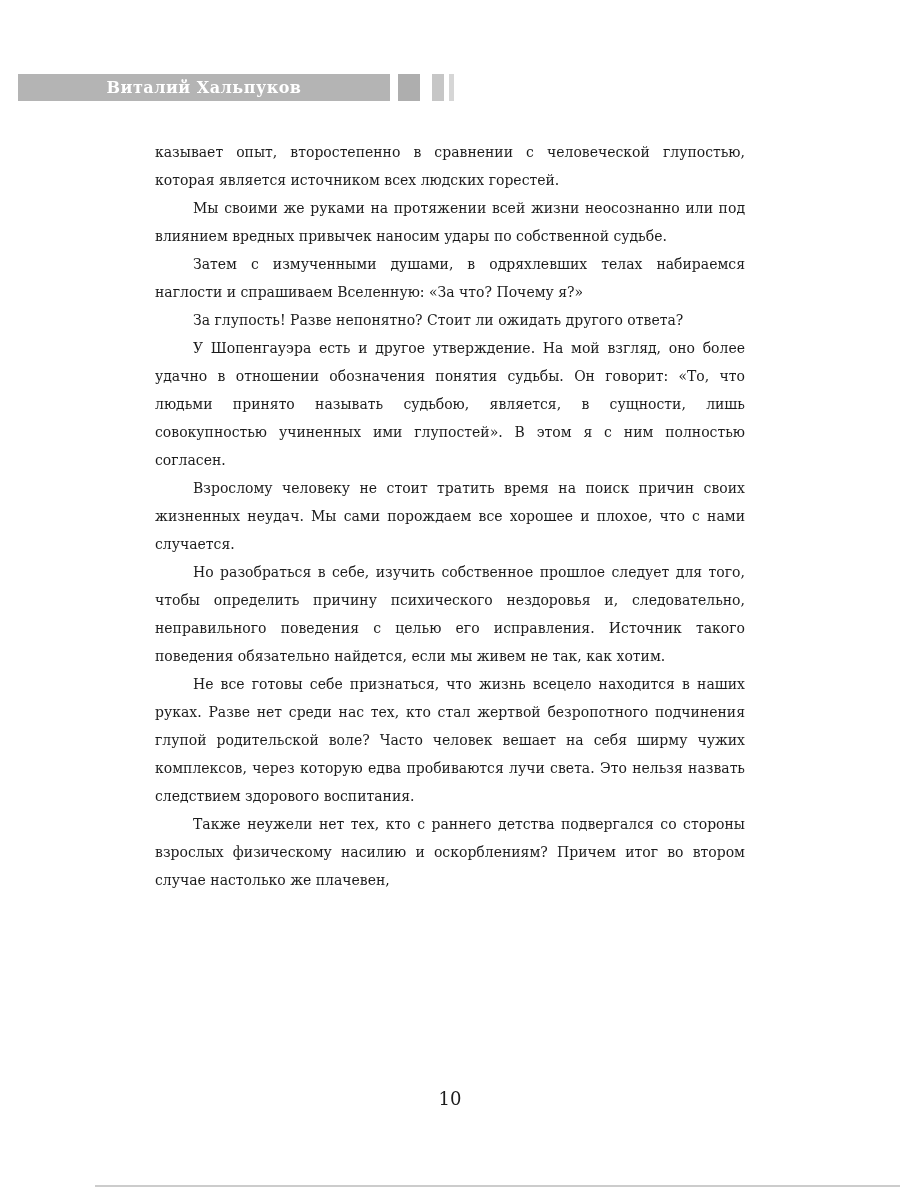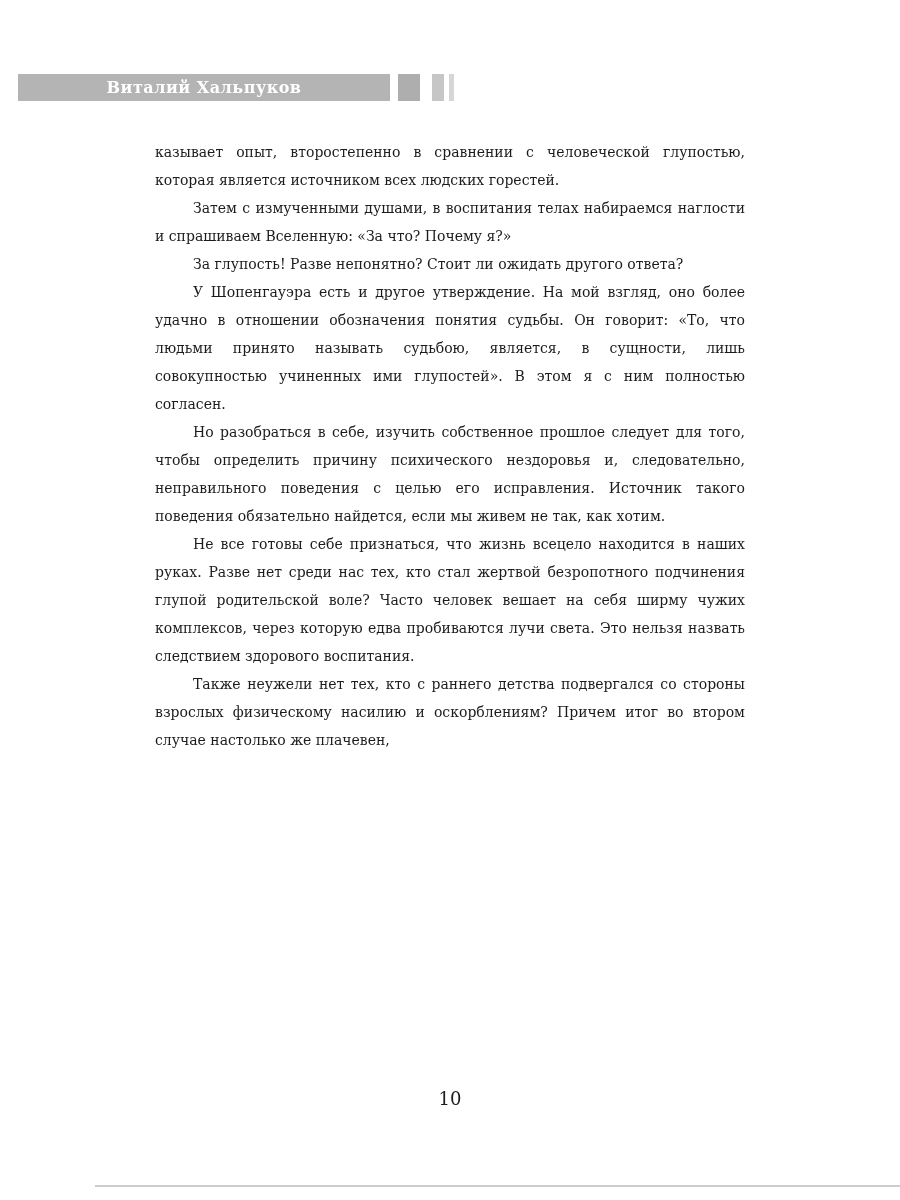--- a/index.html
+++ b/index.html
@@ -100,23 +100,25 @@
     <div class="header-bar">
       <span class="author-name">Виталий Хальпуков</span>
     </div>
     <div class="decor decor-1"></div>
     <div class="decor decor-2"></div>
     <div class="decor decor-3"></div>
   </div>
 
   <div class="text-block">
     <p>казывает опыт, второстепенно в сравнении с человеческой глупостью, которая является источником всех людских горестей.</p>
-    <p class="indent">Затем с измученными душами, в воспитания телах набираемся наглости и спрашиваем Вселенную: «За что? Почему я?»</p>
+    <p class="indent">Мы своими же руками на протяжении всей жизни неосознанно или под влиянием вредных привычек наносим удары по собственной судьбе.</p>
+    <p class="indent">Затем с измученными душами, в одряхлевших телах набираемся наглости и спрашиваем Вселенную: «За что? Почему я?»</p>
     <p class="indent">За глупость! Разве непонятно? Стоит ли ожидать другого ответа?</p>
     <p class="indent">У Шопенгауэра есть и другое утверждение. На мой взгляд, оно более удачно в отношении обозначения понятия судьбы. Он говорит: «То, что людьми принято называть судьбою, является, в сущности, лишь совокупностью учиненных ими глупостей». В этом я с ним полностью согласен.</p>
+    <p class="indent">Взрослому человеку не стоит тратить время на поиск причин своих жизненных неудач. Мы сами порождаем все хорошее и плохое, что с нами случается.</p>
     <p class="indent">Но разобраться в себе, изучить собственное прошлое следует для того, чтобы определить причину психического нездоровья и, следовательно, неправильного поведения с целью его исправления. Источник такого поведения обязательно найдется, если мы живем не так, как хотим.</p>
     <p class="indent">Не все готовы себе признаться, что жизнь всецело находится в наших руках. Разве нет среди нас тех, кто стал жертвой безропотного подчинения глупой родительской воле? Часто человек вешает на себя ширму чужих комплексов, через которую едва пробиваются лучи света. Это нельзя назвать следствием здорового воспитания.</p>
     <p class="indent">Также неужели нет тех, кто с раннего детства подвергался со стороны взрослых физическому насилию и оскорблениям? Причем итог во втором случае настолько же плачевен,</p>
   </div>
 
   <div class="page-number">10</div>
 
   <div class="bottom-rule"></div>
 
 </div>

